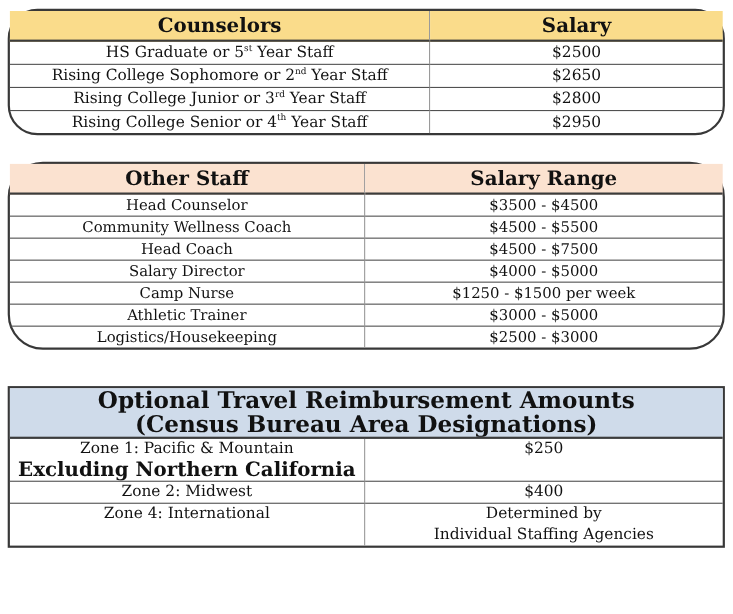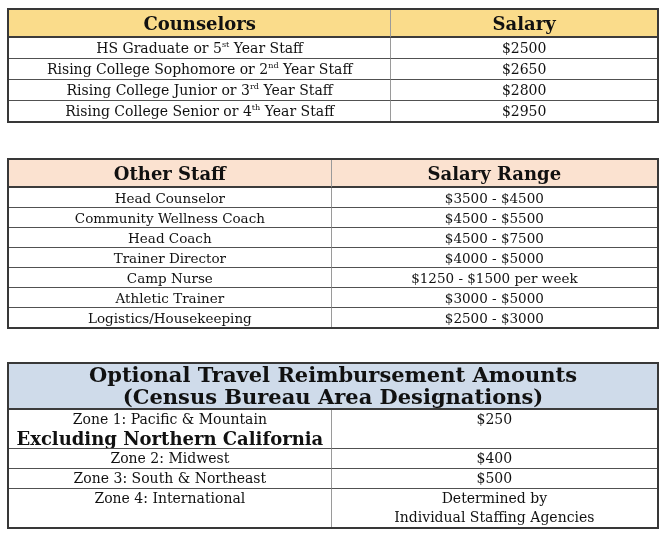--- a/index.html
+++ b/index.html
@@ -32,28 +32,28 @@
 
   
   .tbl th {
     font-weight: bold;
     font-size: 18px;
     height: 26px;
     border-bottom: 2px solid #3c3c3c;
   }
 
   
-  .tbl1 { margin-top: 8px; }
+  .tbl1 { margin-top: 8px; border-radius: 27px; }
   .tbl1 col.c1 { width: 59%; }
   .tbl1 col.c2 { width: 41%; }
   .tbl1 td { height: 20px; font-size: 14px; line-height: 19px; }
   sup.ord { font-size: 0.58em; line-height: 0; }
 
   
-  .tbl2 { margin-top: 35px; }
+  .tbl2 { margin-top: 24px; border-radius: 32px; }
   .tbl2 col.c1 { width: 49.8%; }
   .tbl2 col.c2 { width: 50.2%; }
   .tbl2 td { height: 19px; font-size: 13.5px; line-height: 18px; }
 
   
   .tbl3 { margin-top: 33px; }
   .tbl3 col.c1 { width: 49.8%; }
   .tbl3 col.c2 { width: 50.2%; }
   .tbl3 th { height: 44px; font-size: 21px; line-height: 22px; }
   .tbl3 td { font-size: 14px; line-height: 19px; }
@@ -115,21 +115,21 @@
       </tr>
       <tr>
         <td class="divL">Community Wellness Coach</td>
         <td>$4500 - $5500</td>
       </tr>
       <tr>
         <td class="divL">Head Coach</td>
         <td>$4500 - $7500</td>
       </tr>
       <tr>
-        <td class="divL">Trainer Director</td>
+        <td class="divL">Salary Director</td>
         <td>$4000 - $5000</td>
       </tr>
       <tr>
         <td class="divL">Camp Nurse</td>
         <td>$1250 - $1500 per week</td>
       </tr>
       <tr>
         <td class="divL">Athletic Trainer</td>
         <td>$3000 - $5000</td>
       </tr>
@@ -159,24 +159,20 @@
           <div>Zone 1: Pacific &amp; Mountain</div>
           <div class="bold-line">Excluding Northern California</div>
         </td>
         <td class="tall">$250</td>
       </tr>
       <tr>
         <td class="divL short">Zone 2: Midwest</td>
         <td class="short">$400</td>
       </tr>
       <tr>
-        <td class="divL short">Zone 3: South &amp; Northeast</td>
-        <td class="short">$500</td>
-      </tr>
-      <tr>
         <td class="divL tall">Zone 4: International</td>
         <td class="tall">
           <div>Determined by</div>
           <div>Individual Staffing Agencies</div>
         </td>
       </tr>
 
     </tbody>
   </table>
 

